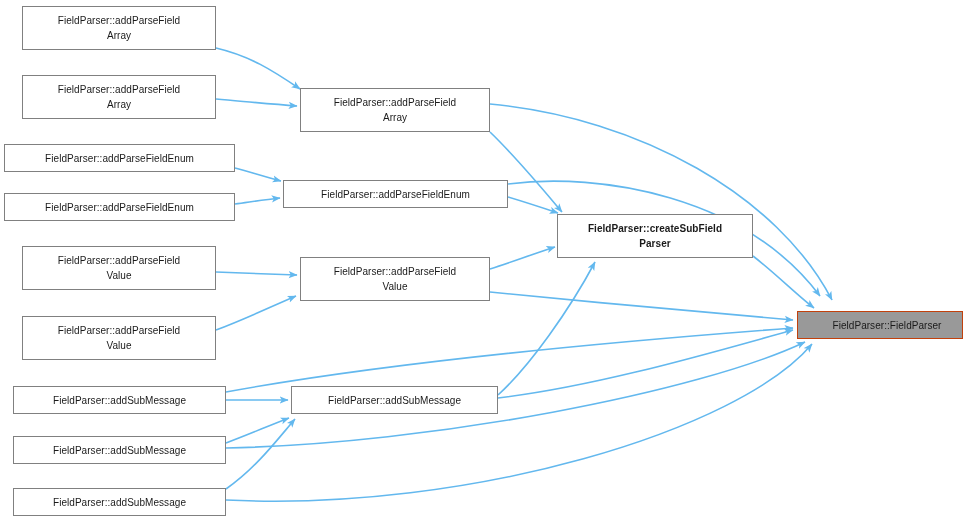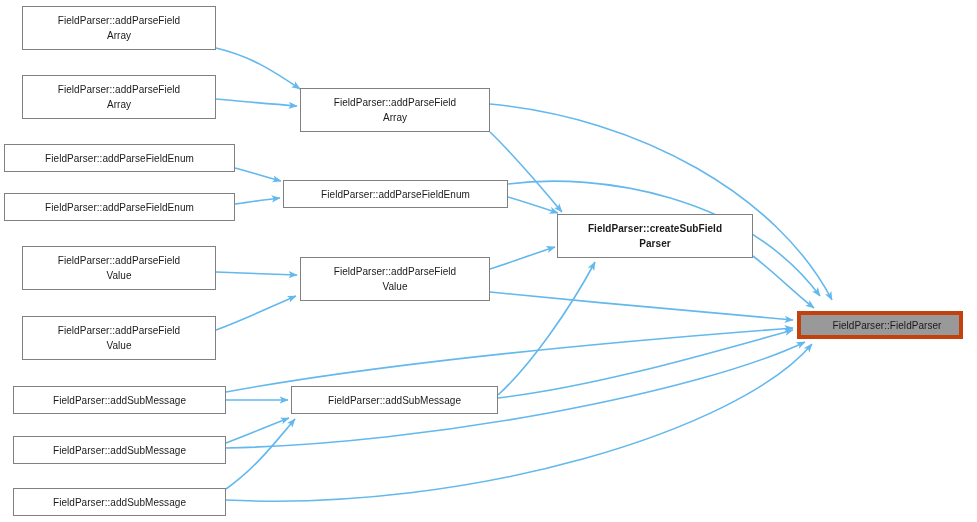--- a/index.html
+++ b/index.html
@@ -18,21 +18,21 @@
     text-align:center;
     color:#1a1a1a;
     font-size:10px;
     line-height:15px;
     letter-spacing:0.05px;
     white-space:pre-line;
     z-index:5;
   }
   .node.highlight{
     background:#999999;
-    border:4px solid #c2410c;
+    border:1px solid #c2410c;
     color:#1a1a1a;
     padding-left:14px;
   }
 </style>
 </head>
 <body>
 
 <div id="graph">
   <svg id="edges" viewBox="0 0 977 522" xmlns="http://www.w3.org/2000/svg">
     <defs>

